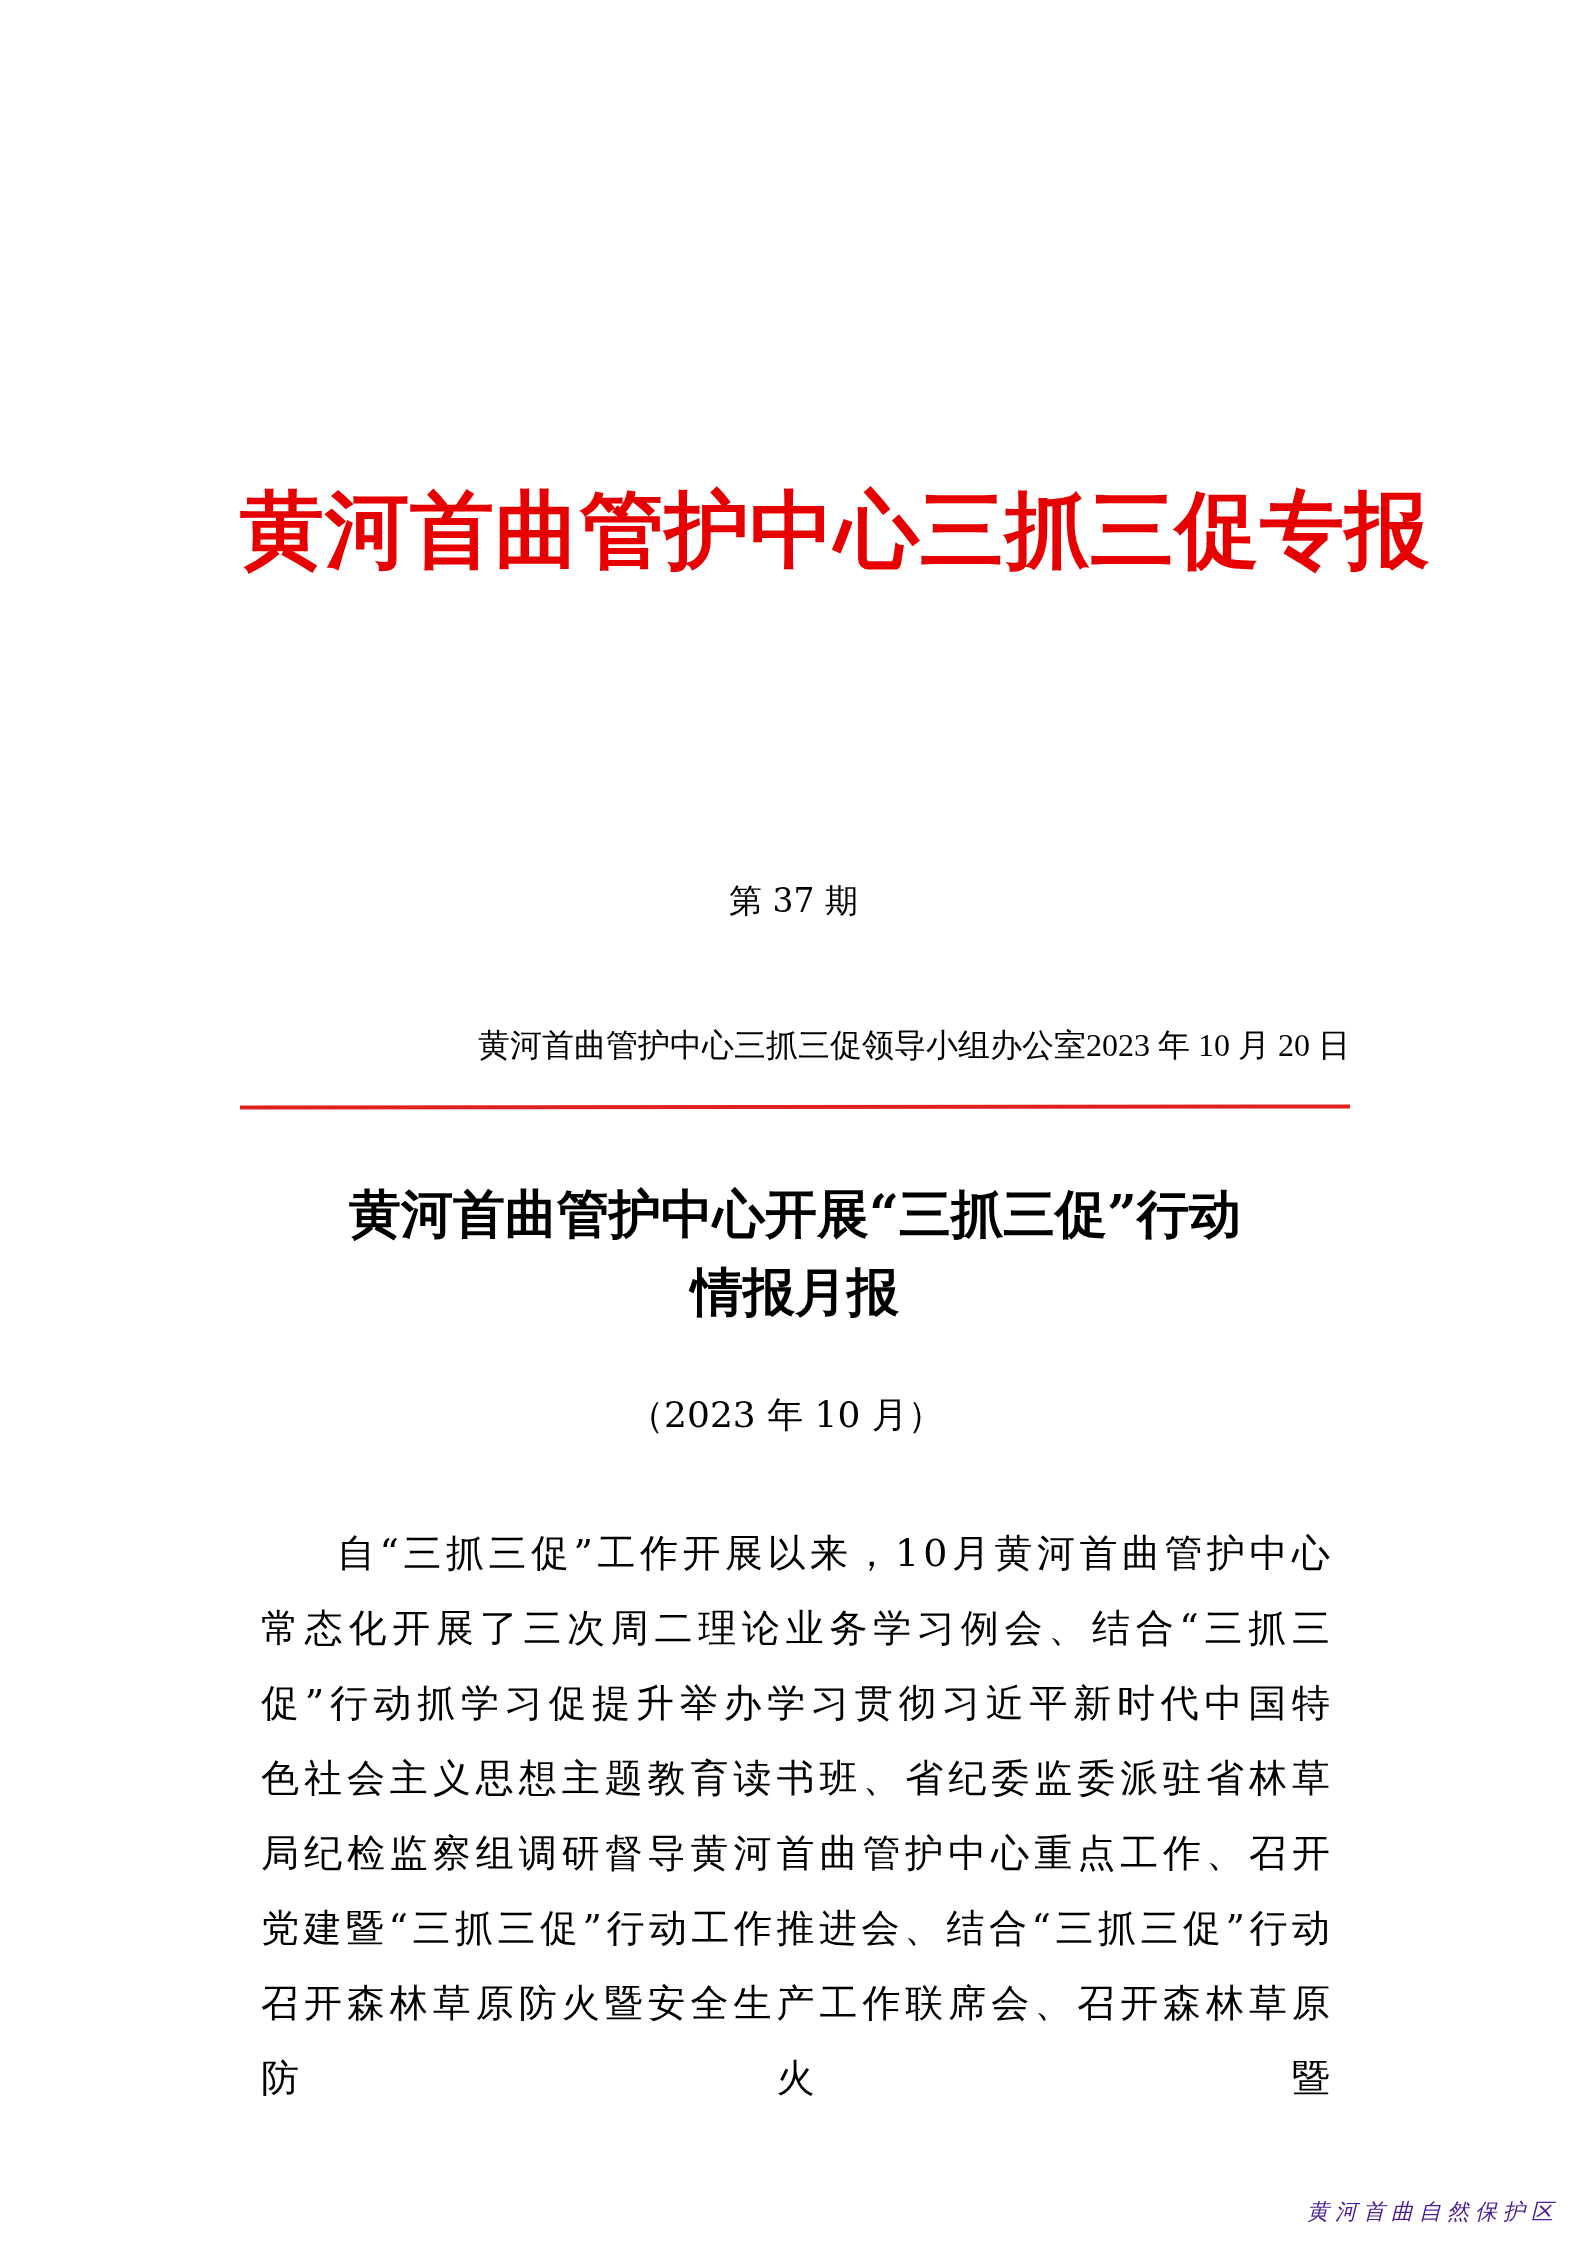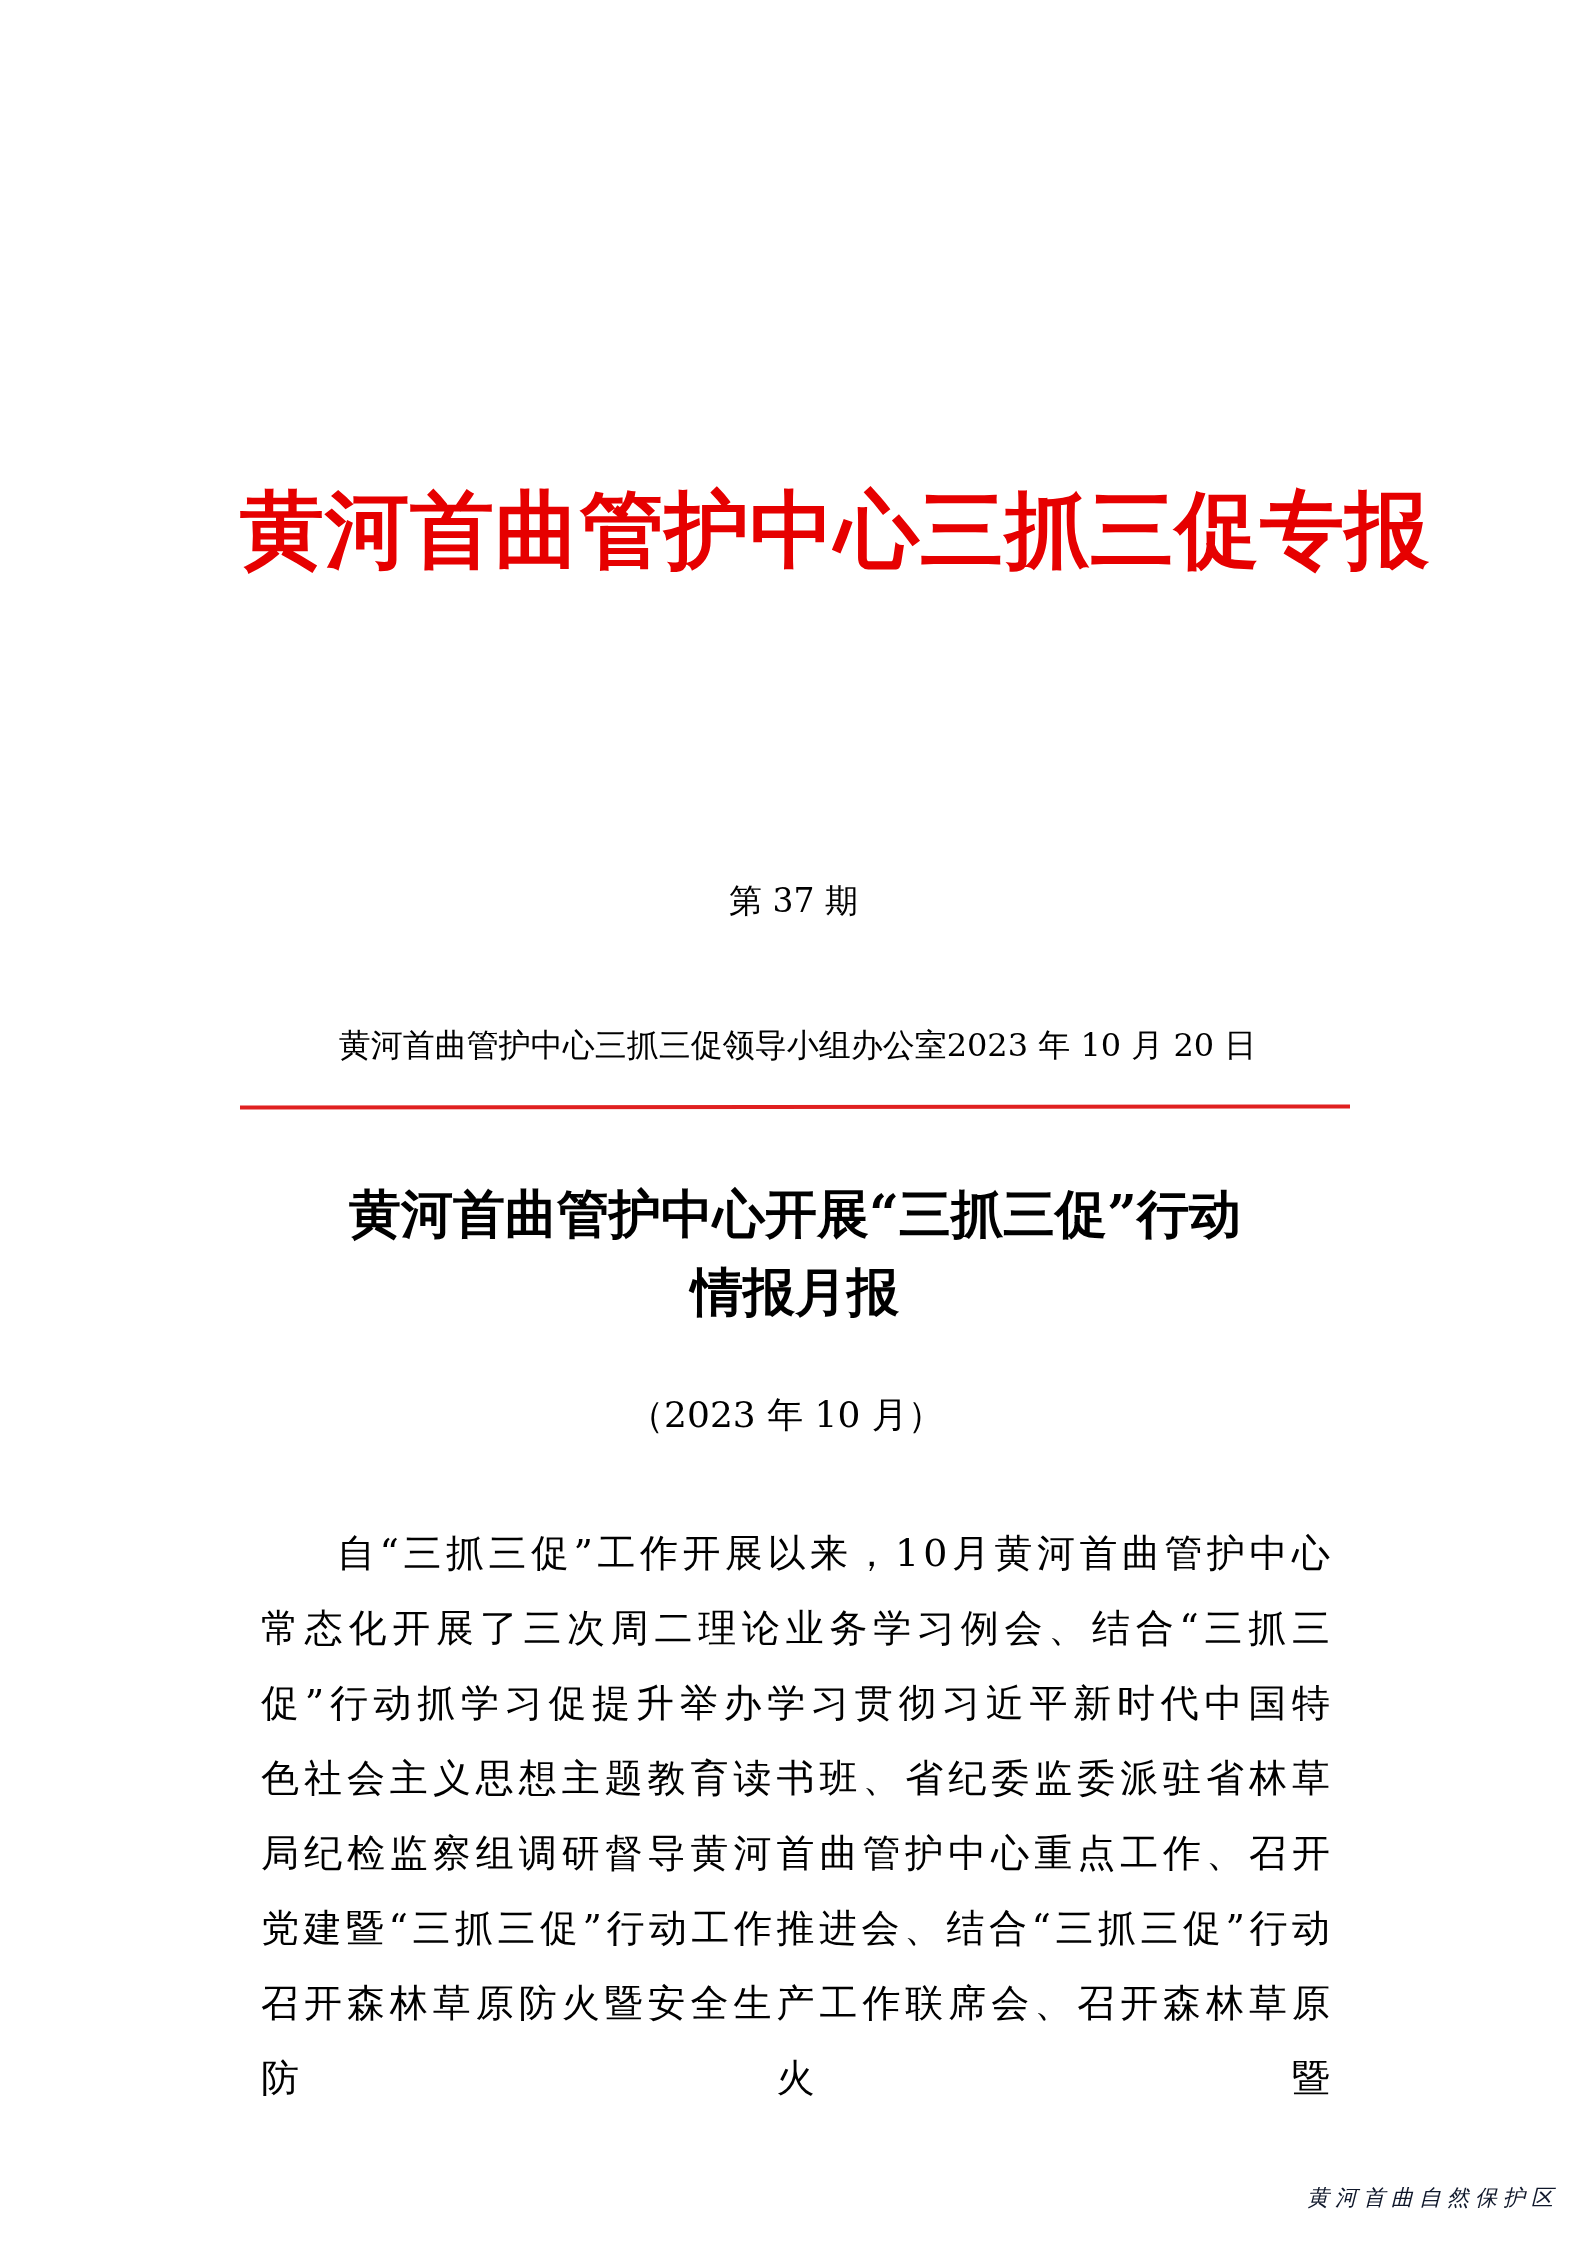--- a/index.html
+++ b/index.html
@@ -1,28 +1,28 @@
 <!DOCTYPE html>
 <html><head>
 <meta charset="utf-8">
 <style>
   html, body { margin: 0; padding: 0; background: #ffffff; }
   body { width: 1587px; height: 2245px; position: relative; overflow: hidden;
          font-family: "DejaVu Serif", "Liberation Serif", serif; color: #000; }
   .masthead { position: absolute; left: 240px; top: 470px; width: 1110px; text-align: center;
               color: #e60000; font-size: 84px; font-weight: bold; letter-spacing: 1px; white-space: nowrap; line-height: 120px; }
   .issue { position: absolute; left: 0; width: 1587px; top: 852px; text-align: center; font-size: 33px; line-height: 50px; margin-top: 24px; }
-  .meta { position: absolute; left: 245px; width: 1105px; top: 1020px; display: flex; justify-content: center; font-size: 32px; line-height: 50px; }
+  .meta { position: absolute; left: 245px; width: 1105px; top: 1020px; display: flex; justify-content: flex-end; font-size: 32px; line-height: 50px; font-family: Liberation Serif, serif; }
   .redline { position: absolute; left: 240px; top: 1105px; width: 1110px; height: 4px; background: #e02020; transform: rotate(-0.05deg); }
   .title { position: absolute; left: 240px; width: 1110px; top: 1175px; text-align: center; font-size: 52px; font-weight: bold; line-height: 78px; }
   .subdate { position: absolute; left: 0; width: 1572px; top: 1390px; text-align: center; font-size: 36px; line-height: 50px; }
   .body { position: absolute; left: 245px; width: 1105px; top: 1500px; font-size: 38px; line-height: 75px;
           text-align: justify; text-align-last: justify; letter-spacing: 4px; }
   .body p { margin: 16px; text-indent: 2em; }
-  .watermark { position: absolute; right: 28px; bottom: 32px; color: #0f172a; font-size: 22px; letter-spacing: 6px; font-style: italic; }
+  .watermark { position: absolute; right: 28px; bottom: 18px; color: #4c1d95; font-size: 22px; letter-spacing: 6px; font-style: italic; }
 </style>
 </head>
 <body>
 
 <div class="masthead">黄河首曲管护中心三抓三促专报</div>
 
 <div class="issue">第 37 期</div>
 
 <div class="meta">
   <span>黄河首曲管护中心三抓三促领导小组办公室</span>

